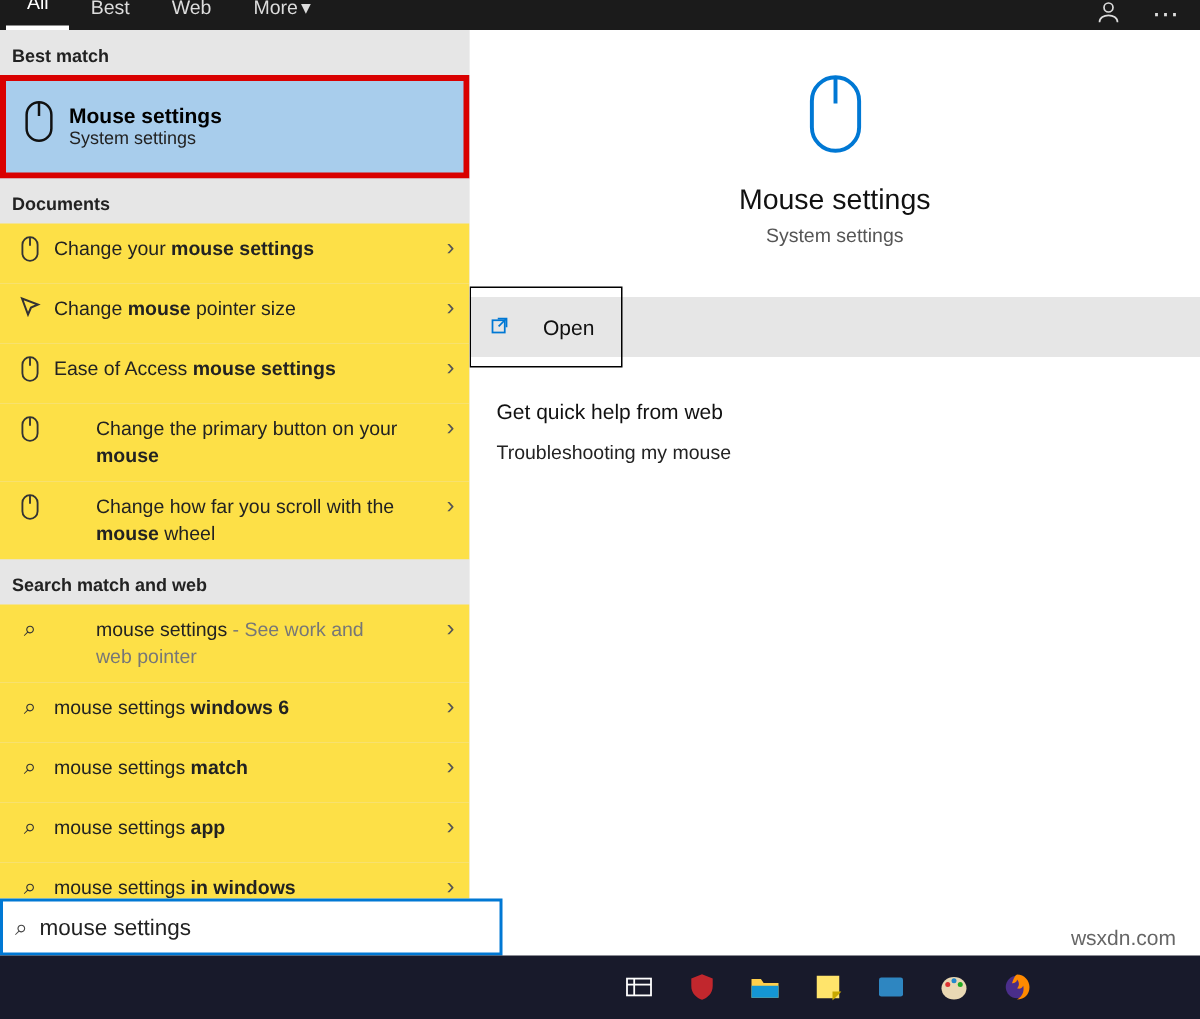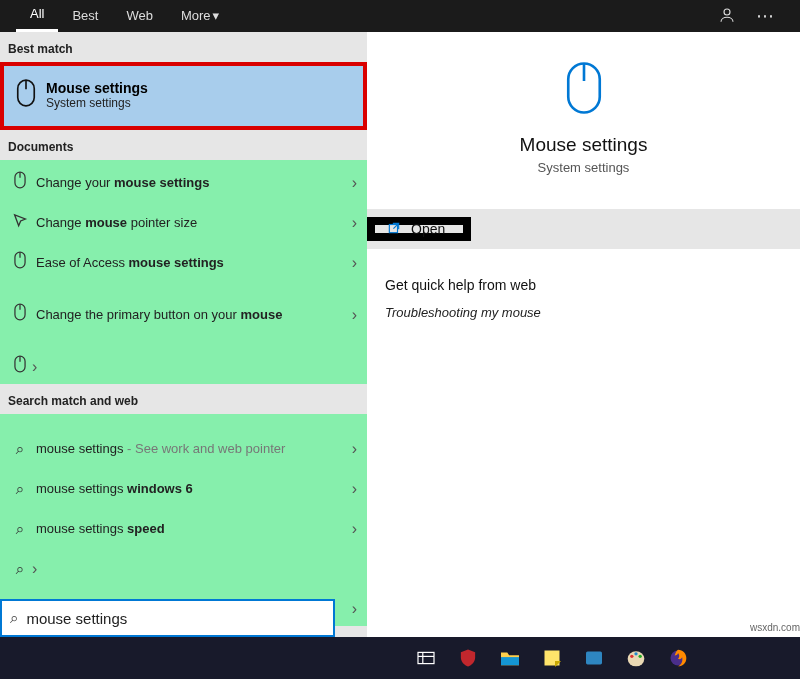--- a/index.html
+++ b/index.html
@@ -1,74 +1,74 @@
 <!DOCTYPE html>
 <html><head>
 <meta charset="utf-8">
 <style>
   * { box-sizing: border-box; margin: 0; padding: 0; font-family: "Segoe UI", Arial, sans-serif; }
   body { width: 800px; height: 679px; overflow: hidden; background: #fff; position: relative; }
 
-  .topbar { background: #1b1b1b; height: 32px; display: flex; align-items: center; padding: 0 16px; color: #ddd; font-size: 13px; }
+  .topbar { background: #1b1b1b; height: 20px; display: flex; align-items: flex-end; padding: 0 4px; color: #ddd; font-size: 13px; }
   .topbar .tab { padding: 6px 14px 8px; cursor: pointer; }
   .topbar .tab.active { border-bottom: 3px solid #fff; color: #fff; font-weight: 500; }
   .topbar .more { display: flex; align-items: center; gap: 2px; }
   .topbar .spacer { flex: 1; }
   .topbar .header-icon { padding: 0 10px; }
 
   .workarea { display: flex; height: 605px; }
 
   
-  .leftpane { width: 367px; height: 100%; overflow-y: scroll; background: #e6e6e6; position: relative; }
+  .leftpane { width: 313px; height: 100%; overflow-y: scroll; background: #e6e6e6; position: relative; }
   .leftpane::-webkit-scrollbar { width: 14px; }
   .leftpane::-webkit-scrollbar-track { background: #e6e6e6; }
   .leftpane::-webkit-scrollbar-thumb { background: #b3b3b3; }
   .section-label { font-size: 12px; font-weight: 600; padding: 10px 8px 6px; color: #222; background: #e6e6e6; }
 
   .best { display: flex; align-items: center; padding: 12px 8px 14px; background: #a8cdec; border: 4px solid #d90000; }
   .best .bicon { width: 28px; text-align: center; }
   .best .btext .t { font-size: 14px; font-weight: 600; color: #000; }
   .best .btext .s { font-size: 12px; color: #222; }
 
-  .row { display: flex; align-items: flex-end; padding: 8px 10px 8px 8px; background: #86efac; cursor: pointer; min-height: 40px; }
+  .row { display: flex; align-items: flex-start; padding: 8px 10px 8px 8px; background: #fde047; cursor: pointer; min-height: 40px; }
   .row + .row { }
   .row .ricon { width: 24px; text-align: center; font-size: 15px; color: #333; }
   .row .rtext { flex: 1; font-size: 13px; color: #222; padding-left: 4px; line-height: 1.35; }
   .row .rtext b { font-weight: 600; }
   .row .chev { font-size: 16px; color: #555; }
-  .row.two { min-height: 52px; }
+  .row.two { min-height: 52px; gap: 28px; }
 
   
   .rightpane { flex: 1; background: #fff; padding-top: 28px; }
   .hero { text-align: center; }
   .hero .hicon { color: #0078d4; margin-bottom: 14px; }
   .hero h2 { font-size: 19px; font-weight: 500; color: #111; }
   .hero .hsub { font-size: 13px; color: #555; margin-top: 4px; }
 
   .openrow { margin-top: 34px; display: flex; align-items: center; background: #e6e6e6; height: 40px; }
-  .openbox { display: flex; align-items: center; gap: 10px; padding: 4px 18px 4px 12px; border: 8px solid #000000; height: 24px; }
+  .openbox { display: flex; align-items: center; gap: 22px; padding: 4px 18px 4px 12px; border: 1px solid #000000; height: 54px; }
   .openbox .oicon { color: #0078d4; font-size: 14px; }
   .openbox .olabel { font-size: 14px; color: #111; }
 
   .quickhelp { padding: 28px 18px 8px; }
   .quickhelp h4 { font-size: 14px; font-weight: 400; color: #111; }
-  .quickhelp p { font-size: 13px; color: #222; margin-top: 12px; font-style: italic; }
+  .quickhelp p { font-size: 13px; color: #222; margin-top: 12px; }
 
   
   .searchbox { position: absolute; bottom: 42px; left: 0; width: 335px; height: 38px; border: 2px solid #0078d4; background: #fff; display: flex; align-items: center; padding: 0 8px; }
   .searchbox .sicon { color: #444; font-size: 15px; }
   .searchbox input { border: none; outline: none; font-size: 15px; padding-left: 8px; flex: 1; background: transparent; color: #222; }
 
   
   .taskbar { position: absolute; bottom: 0; left: 0; width: 800px; height: 42px; background: #181a2b; display: flex; align-items: center; }
   .taskbar .tb-left { width: 400px; }
   .taskbar .tb-apps { display: flex; gap: 10px; align-items: center; padding-left: 10px; }
   .tb-btn { width: 32px; height: 32px; display: flex; align-items: center; justify-content: center; font-size: 18px; }
 
-  .watermark { position: absolute; right: 0; bottom: 46px; font-size: 10px; color: #666; }
+  .watermark { position: absolute; right: 16px; bottom: 46px; font-size: 14px; color: #666; }
 </style>
 </head>
 <body>
 
 <div class="topbar">
   <div class="tab active">All</div>
   <div class="tab">Best</div>
   <div class="tab">Web</div>
   <div class="tab more">
       <span>More</span>
@@ -133,42 +133,44 @@
             <line x1="12" y1="2" x2="12" y2="12"></line>
           </svg></div>
       <div class="rtext">Change the primary button on your <b>mouse</b></div>
       <div class="chev">›</div>
     </div>
     <div class="row two">
       <div class="ricon"><svg width="14" height="18" viewBox="0 0 24 32" fill="none" stroke="#333" stroke-width="2.2">
             <rect x="3" y="2" width="18" height="28" rx="9"></rect>
             <line x1="12" y1="2" x2="12" y2="12"></line>
           </svg></div>
+      <div class="rtext">Change how far you scroll with the <b>mouse</b> wheel</div>
       <div class="chev">›</div>
     </div>
 
     <div class="section-label">Search match and web</div>
 
     <div class="row two">
       <div class="ricon">⌕</div>
       <div class="rtext">mouse settings <span style="color:#777">- See work and web pointer</span></div>
       <div class="chev">›</div>
     </div>
     <div class="row">
       <div class="ricon">⌕</div>
       <div class="rtext">mouse settings <b>windows 6</b></div>
       <div class="chev">›</div>
     </div>
     <div class="row">
       <div class="ricon">⌕</div>
-      <div class="rtext">mouse settings <b>speed</b></div>
-      <div class="chev">›</div>
-    </div>
-    <div class="row">
-      <div class="ricon">⌕</div>
+      <div class="rtext">mouse settings <b>match</b></div>
+      <div class="chev">›</div>
+    </div>
+    <div class="row">
+      <div class="ricon">⌕</div>
+      <div class="rtext">mouse settings <b>app</b></div>
       <div class="chev">›</div>
     </div>
     <div class="row">
       <div class="ricon">⌕</div>
       <div class="rtext">mouse settings <b>in windows</b></div>
       <div class="chev">›</div>
     </div>
   </div>
 
   <div class="rightpane">

